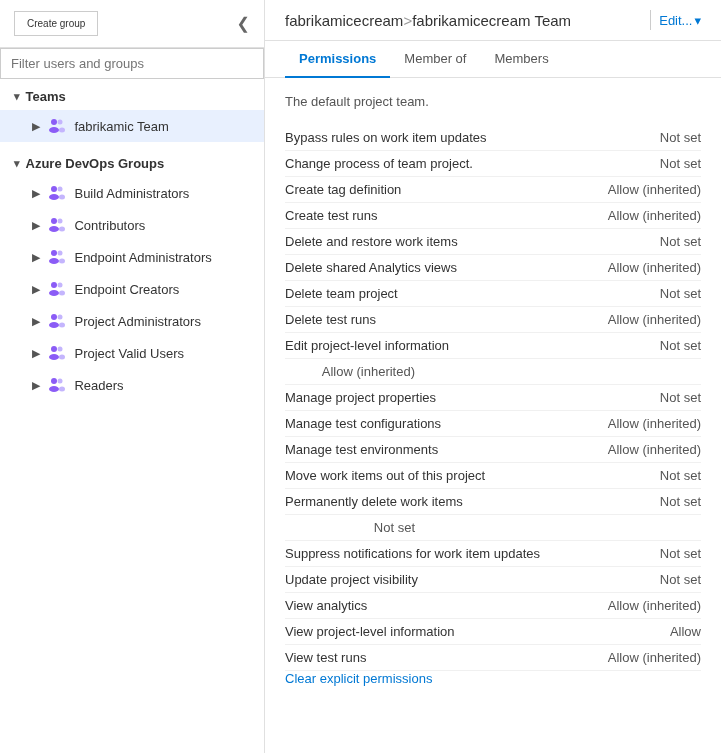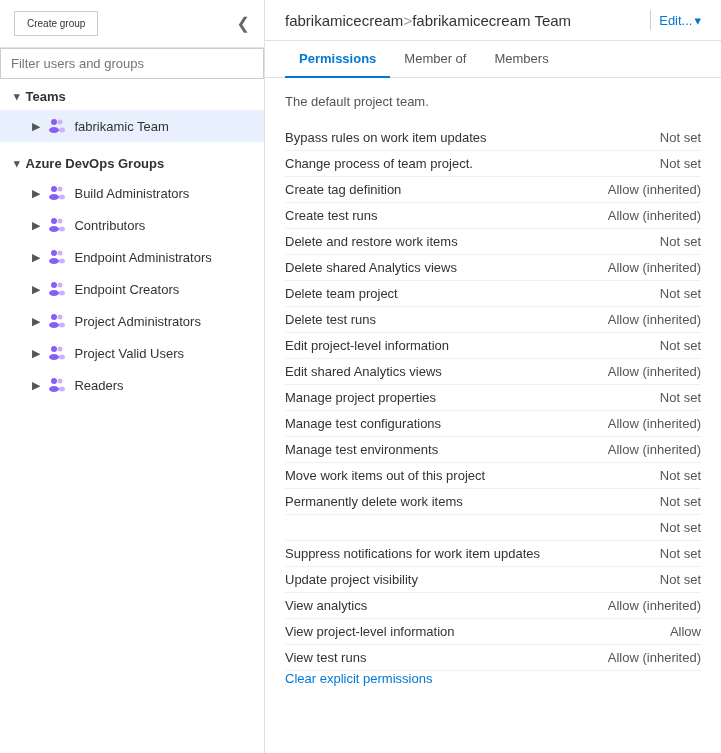--- a/index.html
+++ b/index.html
@@ -155,21 +155,21 @@
     .default-team-label {
       font-size: 13px;
       color: #555;
       margin-bottom: 16px;
     }
     .permissions-table {
       width: 100%;
     }
     .permission-row {
       display: flex;
-      justify-content: flex-end;
+      justify-content: flex-start;
       align-items: center;
       padding: 5px 0;
       border-bottom: 1px solid #f0f0f0;
       font-size: 13px;
     }
     .permission-name { color: #333; flex: 1; }
     .permission-value {
       color: #555;
       min-width: 130px;
       text-align: right;
@@ -367,21 +367,20 @@
   </div>
         <div class="permission-row">
     <span class="permission-name">Delete test runs</span>
     <span class="permission-value">Allow (inherited)</span>
   </div>
         <div class="permission-row">
     <span class="permission-name">Edit project-level information</span>
     <span class="permission-value">Not set</span>
   </div>
         <div class="permission-row">
-    <span class="permission-name">Edit shared Analytics views</span>
     <span class="permission-value">Allow (inherited)</span>
   </div>
         <div class="permission-row">
     <span class="permission-name">Manage project properties</span>
     <span class="permission-value">Not set</span>
   </div>
         <div class="permission-row">
     <span class="permission-name">Manage test configurations</span>
     <span class="permission-value">Allow (inherited)</span>
   </div>

